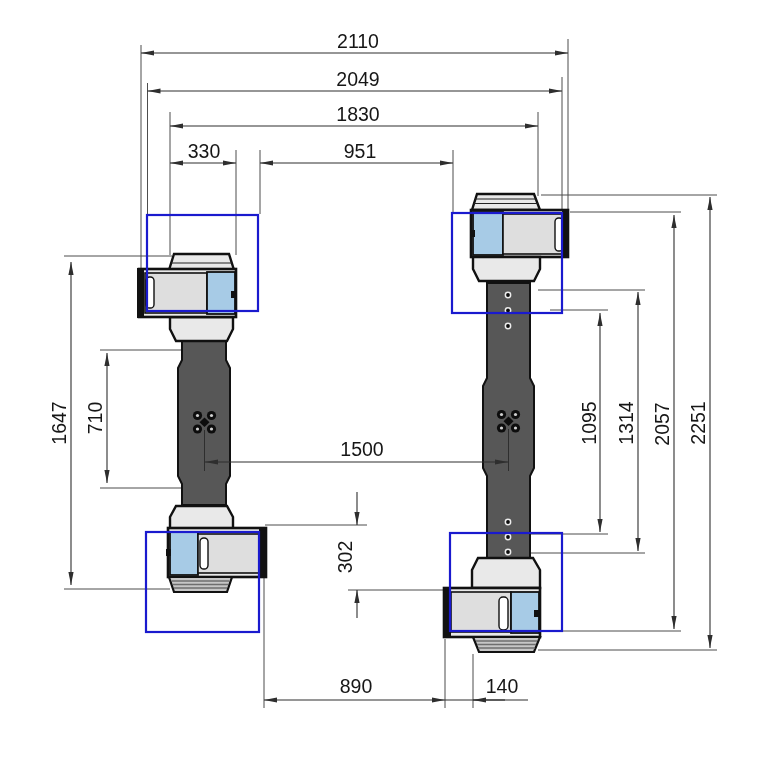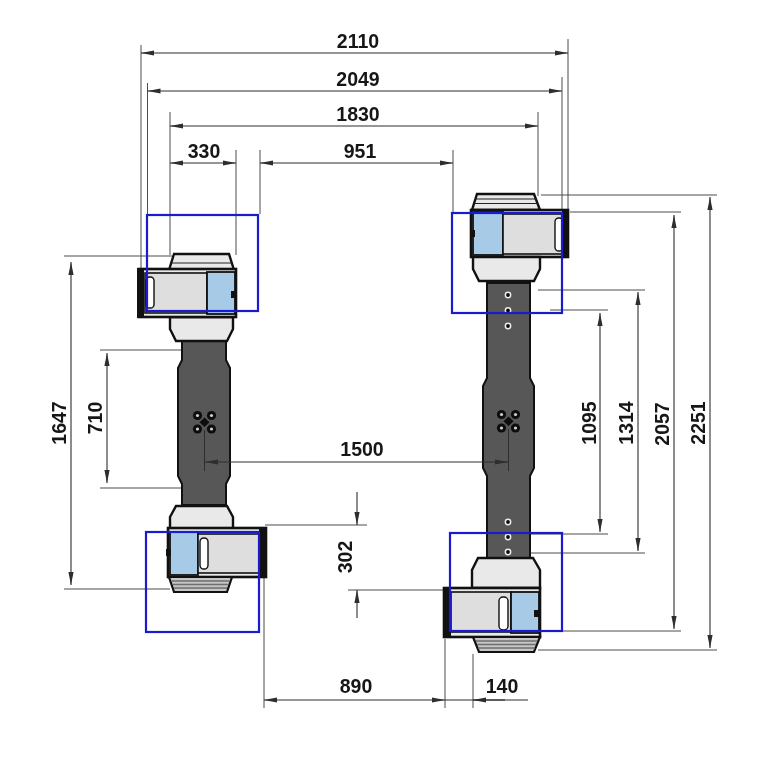--- a/index.html
+++ b/index.html
@@ -1,16 +1,16 @@
 <!DOCTYPE html>
 <html><head>
 <meta charset="utf-8">
 <style>
   html,body{margin:0;padding:0;background:#ffffff;}
-  .stage{width:768px;height:768px;position:relative;background:#fff;overflow:hidden;font-weight:bold;}
+  .stage{width:768px;height:768px;position:relative;background:#fff;overflow:hidden;}
   svg{display:block;}
   text{font-family:"Liberation Sans", sans-serif;font-size:19.5px;fill:#161616;}
   .ext{stroke:#4d4d4d;stroke-width:1;fill:none;}
   .dim{stroke:#2e2e2e;stroke-width:1.1;fill:none;}
   .cl{stroke:#2e2e2e;stroke-width:1;fill:none;}
   .part-outline{stroke:#111;stroke-width:2.6;fill:#e9e9e9;}
   .part-block{stroke:#111;stroke-width:2.4;fill:#e9e9e9;}
   .plate{stroke:#111;stroke-width:1.6;fill:#dedede;}
   .capsule{stroke:#111;stroke-width:1.4;fill:#ffffff;}
   .bluepart{stroke:#111;stroke-width:1.8;}

